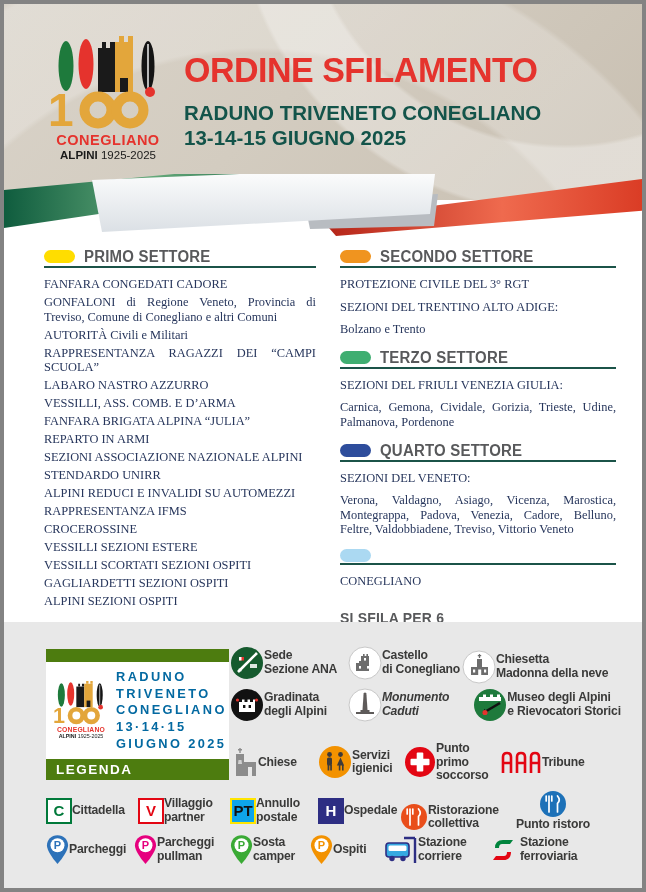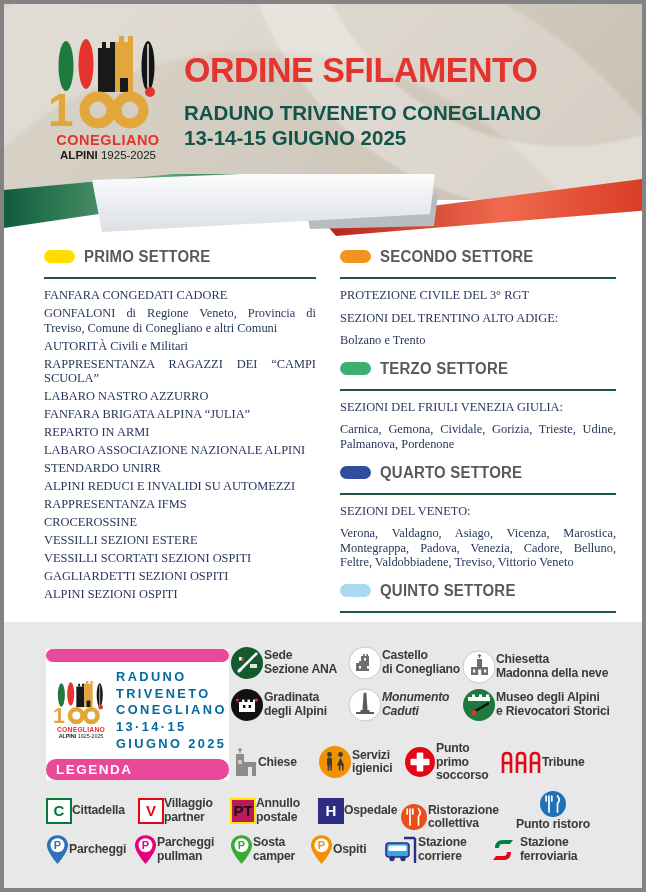--- a/index.html
+++ b/index.html
@@ -29,38 +29,38 @@
   .logo-wrap{position:absolute;left:42px;top:30px;}
   
   .ribbon{position:absolute;left:0;top:170px;width:646px;height:72px;}
   
   .col{position:absolute;top:244px;}
   .col.left{left:40px;width:272px;}
   .col.right{left:336px;width:276px;}
   .sector{margin-bottom:12px;}
   .sec-head{
     display:flex;align-items:center;gap:9px;
-    border-bottom:2px solid #1b5348;padding-bottom:12px;margin-bottom:9px;
+    border-bottom:2px solid #1b5348;padding-bottom:1px;margin-bottom:9px;
   }
   .pill{width:31px;height:13px;border-radius:7px;flex:0 0 auto;}
   .sec-label{font-size:15px;font-weight:800;color:#58595b;letter-spacing:.2px;transform:scaleY(1.05);transform-origin:left center;}
   .sec-item{
     font-family:"Liberation Serif",serif;font-size:12.4px;color:#27365c;
     line-height:14.6px;margin:0 0 3.4px;text-align:justify;
   }
   .col.right .sec-item{margin-bottom:8px;}
   .note{
     margin-top:20px;font-size:14px;font-weight:800;color:#58595b;
     border-bottom:2px solid #1b5348;padding-bottom:7px;letter-spacing:.2px;
     transform:scaleY(1.05);transform-origin:left top;
   }
   
   .footer{position:absolute;left:0;right:0;top:618px;bottom:0;background:#e8e8e8;}
   .legend-box{position:absolute;left:42px;top:27px;width:183px;background:#fff;}
-  .legend-box .bar{height:13px;background:#ec4899;border-radius:10px;}
+  .legend-box .bar{height:13px;background:#4d7c0f;}
   .legend-box .bar.bottom{
     height:21px;display:flex;align-items:center;padding-left:10px;
     color:#fff;font-weight:800;font-size:13.5px;letter-spacing:1.5px;
   }
   .legend-box .mid{display:flex;align-items:center;gap:6px;padding:7px 6px;}
   .box-lines{font-weight:800;color:#0369a1;font-size:12.8px;line-height:1.3;letter-spacing:2.4px;white-space:nowrap;}
   .lrow{position:absolute;display:flex;align-items:center;}
   .litem{display:flex;align-items:center;gap:0;flex:0 0 auto;}
   .llabel{
     font-size:12.2px;color:#3a3a39;line-height:1.12;white-space:pre-line;font-weight:600;
@@ -133,23 +133,24 @@
       <div class="sector">
         <div class="sec-head">
           <span class="pill" style="background:#ffdd00"></span>
   <span class="sec-label">PRIMO SETTORE</span>
         </div>
         <p class="sec-item">FANFARA CONGEDATI CADORE</p>
         <p class="sec-item">GONFALONI di Regione Veneto, Provincia di Treviso, Comune di Conegliano e altri Comuni</p>
         <p class="sec-item">AUTORITÀ Civili e Militari</p>
         <p class="sec-item">RAPPRESENTANZA RAGAZZI DEI “CAMPI SCUOLA”</p>
         <p class="sec-item">LABARO NASTRO AZZURRO</p>
+        <p class="sec-item">VESSILLI, ASS. COMB. E D’ARMA</p>
         <p class="sec-item">FANFARA BRIGATA ALPINA “JULIA”</p>
         <p class="sec-item">REPARTO IN ARMI</p>
-        <p class="sec-item">LABARO ASSOCIAZIONE NAZIONALE ALPINI</p>
+        <p class="sec-item">SEZIONI ASSOCIAZIONE NAZIONALE ALPINI</p>
         <p class="sec-item">STENDARDO UNIRR</p>
         <p class="sec-item">ALPINI REDUCI E INVALIDI SU AUTOMEZZI</p>
         <p class="sec-item">RAPPRESENTANZA IFMS</p>
         <p class="sec-item">CROCEROSSINE</p>
         <p class="sec-item">VESSILLI SEZIONI ESTERE</p>
         <p class="sec-item">VESSILLI SCORTATI SEZIONI OSPITI</p>
         <p class="sec-item">GAGLIARDETTI SEZIONI OSPITI</p>
         <p class="sec-item">ALPINI SEZIONI OSPITI</p>
       </div>
     </div>
@@ -175,21 +176,20 @@
         <div class="sec-head">
           <span class="pill" style="background:#2e4d9c"></span>
   <span class="sec-label">QUARTO SETTORE</span>
         </div>
         <p class="sec-item">SEZIONI DEL VENETO:</p>
         <p class="sec-item">Verona, Valdagno, Asiago, Vicenza, Marostica, Montegrappa, Padova, Venezia, Cadore, Belluno, Feltre, Valdobbiadene, Treviso, Vittorio Veneto</p>
       </div>
       <div class="sector">
         <div class="sec-head">
           <span class="pill" style="background:#abd9f2"></span>
-  <span class="sec-label">QUINTO SETTORE</span>
         </div>
         <p class="sec-item">CONEGLIANO</p>
       </div>
       <div class="note">SI SFILA PER 6</div>
   </div>
 
   <div class="footer">
     <div class="legend-box">
       <div class="bar top"></div>
       <div class="mid">
@@ -298,21 +298,21 @@
                   <path d="M15.5 7h3l1 15h-5z"></path>
                   <rect x="12.5" y="22" width="9" height="3"></rect>
                   <path d="M8 24h18v2H8z"></path>
                   <circle cx="17" cy="6" r="1.6"></circle>
                 </g>
               </svg>
             </span>
             <span class="llabel">Monumento
 Caduti</span>
           </div>
-          <div class="litem" style="width: 170px;">
+          <div class="litem" style="width: 170px; justify-content: center;">
             <span>
               <svg class="icn" width="34" height="34" viewBox="0 0 34 34">
                 <circle cx="17" cy="17" r="16" fill="#1e7a3c"></circle>
     <path d="M6 9h4v-2.4h3V9h4v-2.4h3V9h4v-2.4h3V9h1v4H6z" fill="#fff"></path>
     <line x1="10" y1="25" x2="27" y2="15" stroke="#111" stroke-width="2.6"></line>
     <path d="M10 25l4.5-.8-3.2-3.4z" fill="#111"></path>
     <circle cx="12" cy="24.5" r="2.6" fill="#e5332d"></circle>
               </svg>
             </span>
             <span class="llabel">Museo degli Alpini
@@ -387,21 +387,21 @@
           </div>
           <div class="litem" style="width: 92px;">
             <span>
               <span class="sq" style="color:#e30613;background:#fff;border:2.5px solid #e30613">V</span>
             </span>
             <span class="llabel">Villaggio
 partner</span>
           </div>
           <div class="litem" style="width: 88px;">
             <span>
-              <span class="sq" style="color:#111;background:#be185d;border:2.5px solid #ffe500">PT</span>
+              <span class="sq" style="color:#111;background:#0ea5e9;border:2.5px solid #ffe500">PT</span>
             </span>
             <span class="llabel">Annullo
 postale</span>
           </div>
           <div class="litem" style="width: 82px;">
             <span>
               <span class="sq" style="color:#fff;background:#2d2e83;border:2.5px solid #2d2e83">H</span>
             </span>
             <span class="llabel">Ospedale</span>
           </div>

